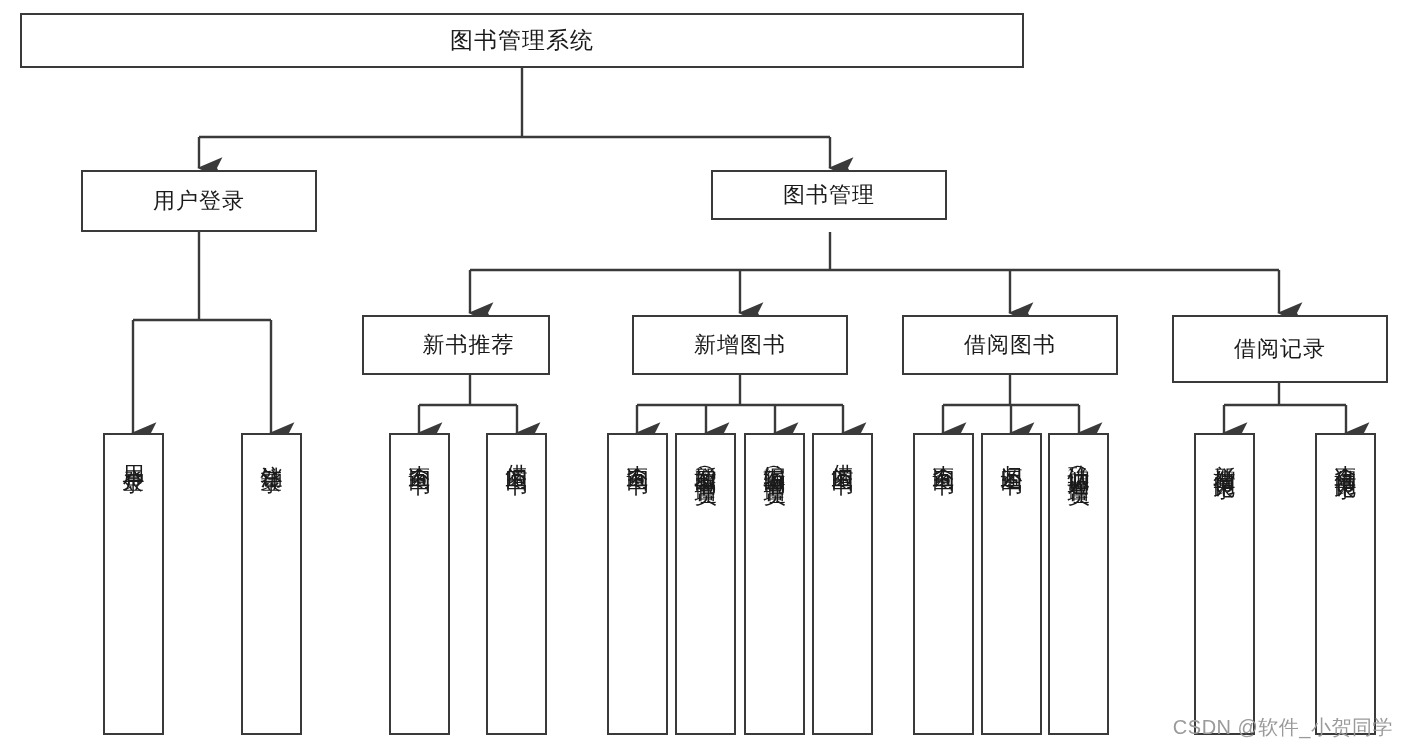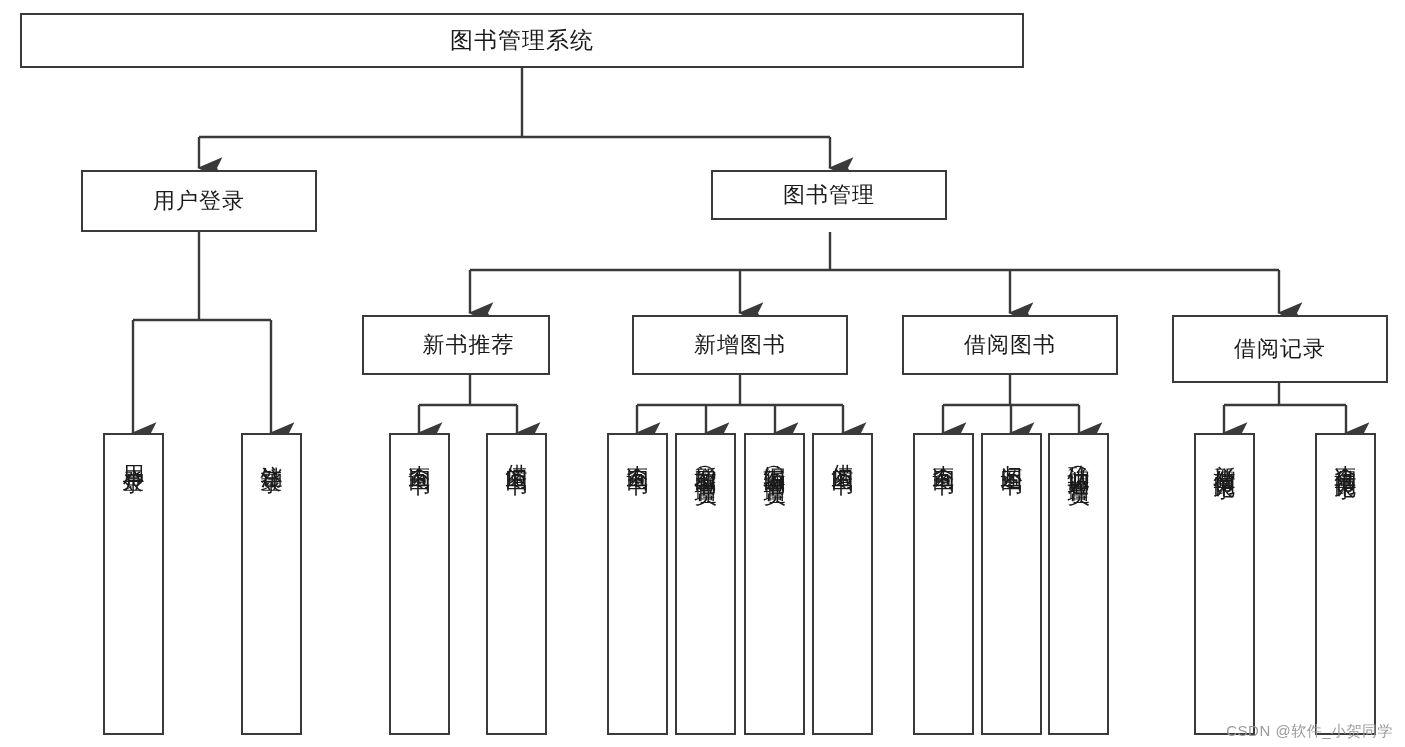--- a/index.html
+++ b/index.html
@@ -51,21 +51,21 @@
   .node.vert .label{
     writing-mode:vertical-rl;
     text-orientation:upright;
     font-size:22px;
     letter-spacing:3px;
     line-height:1;
   }
   .watermark{
     position:absolute;
     right:12px;bottom:6px;
-    font-size:15px;
+    font-size:20px;
     color:#9a9a9a;
     letter-spacing:0.5px;
     z-index:5;
     white-space:pre;
     margin-top:20px;
   }
 </style>
 </head>
 <body>
 

